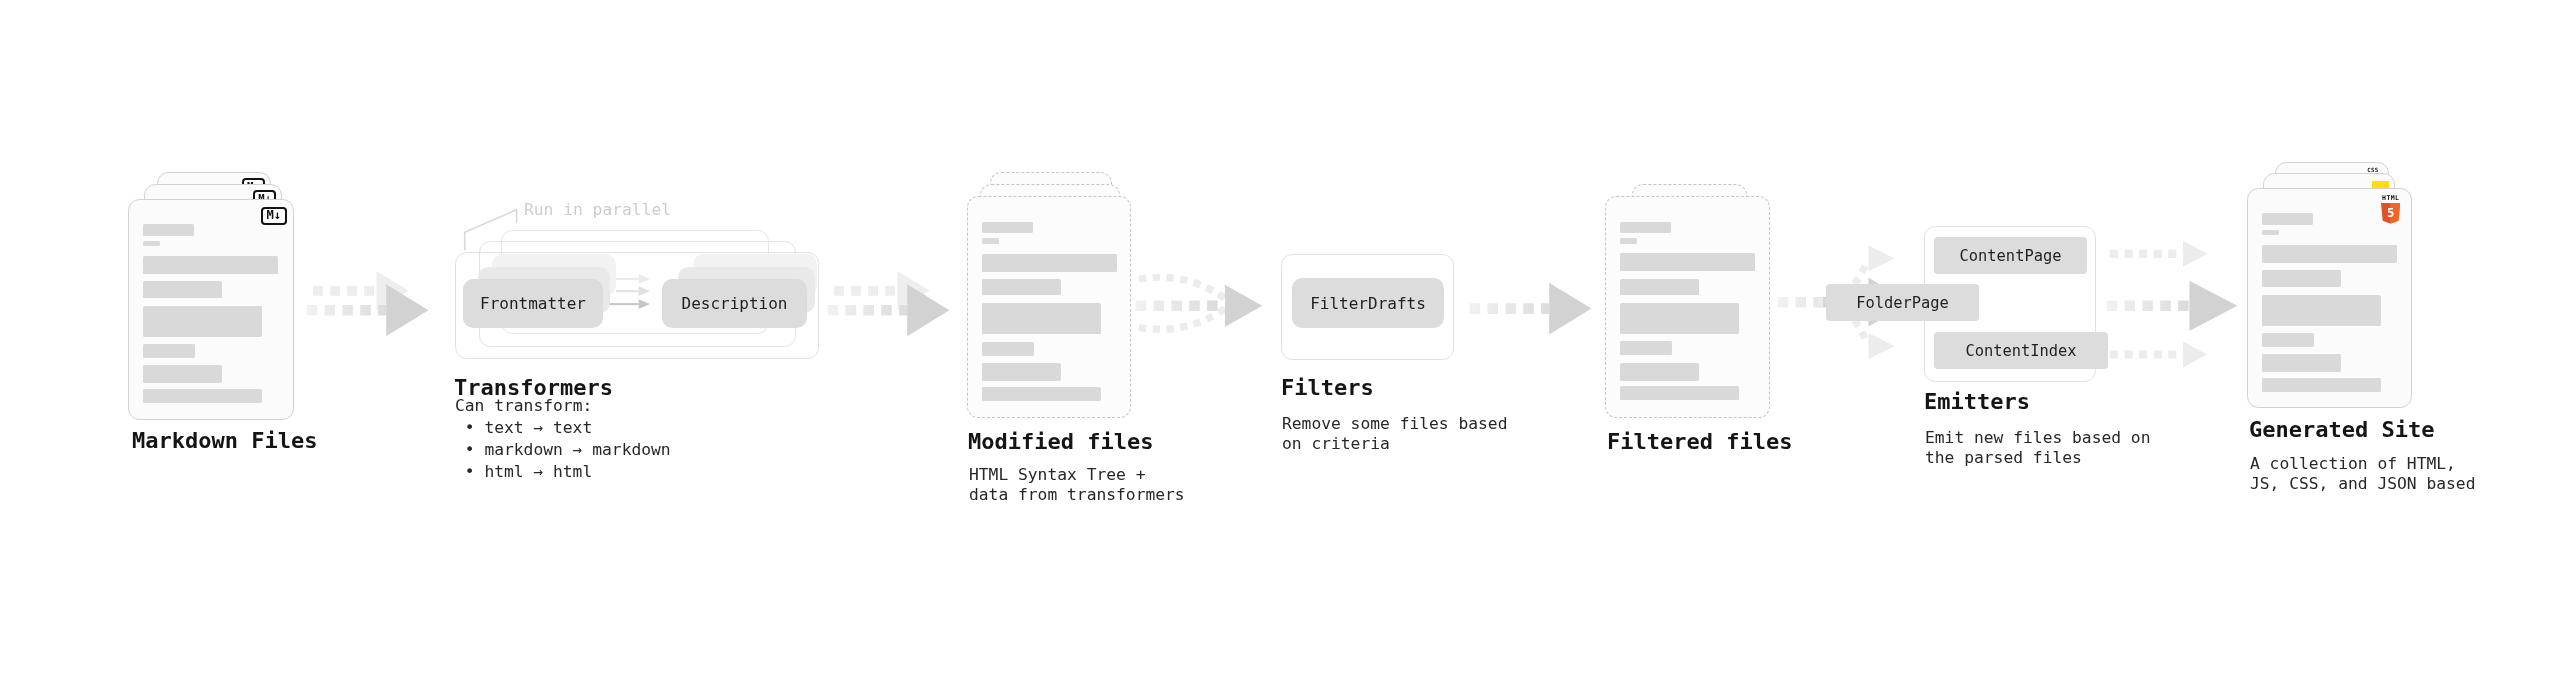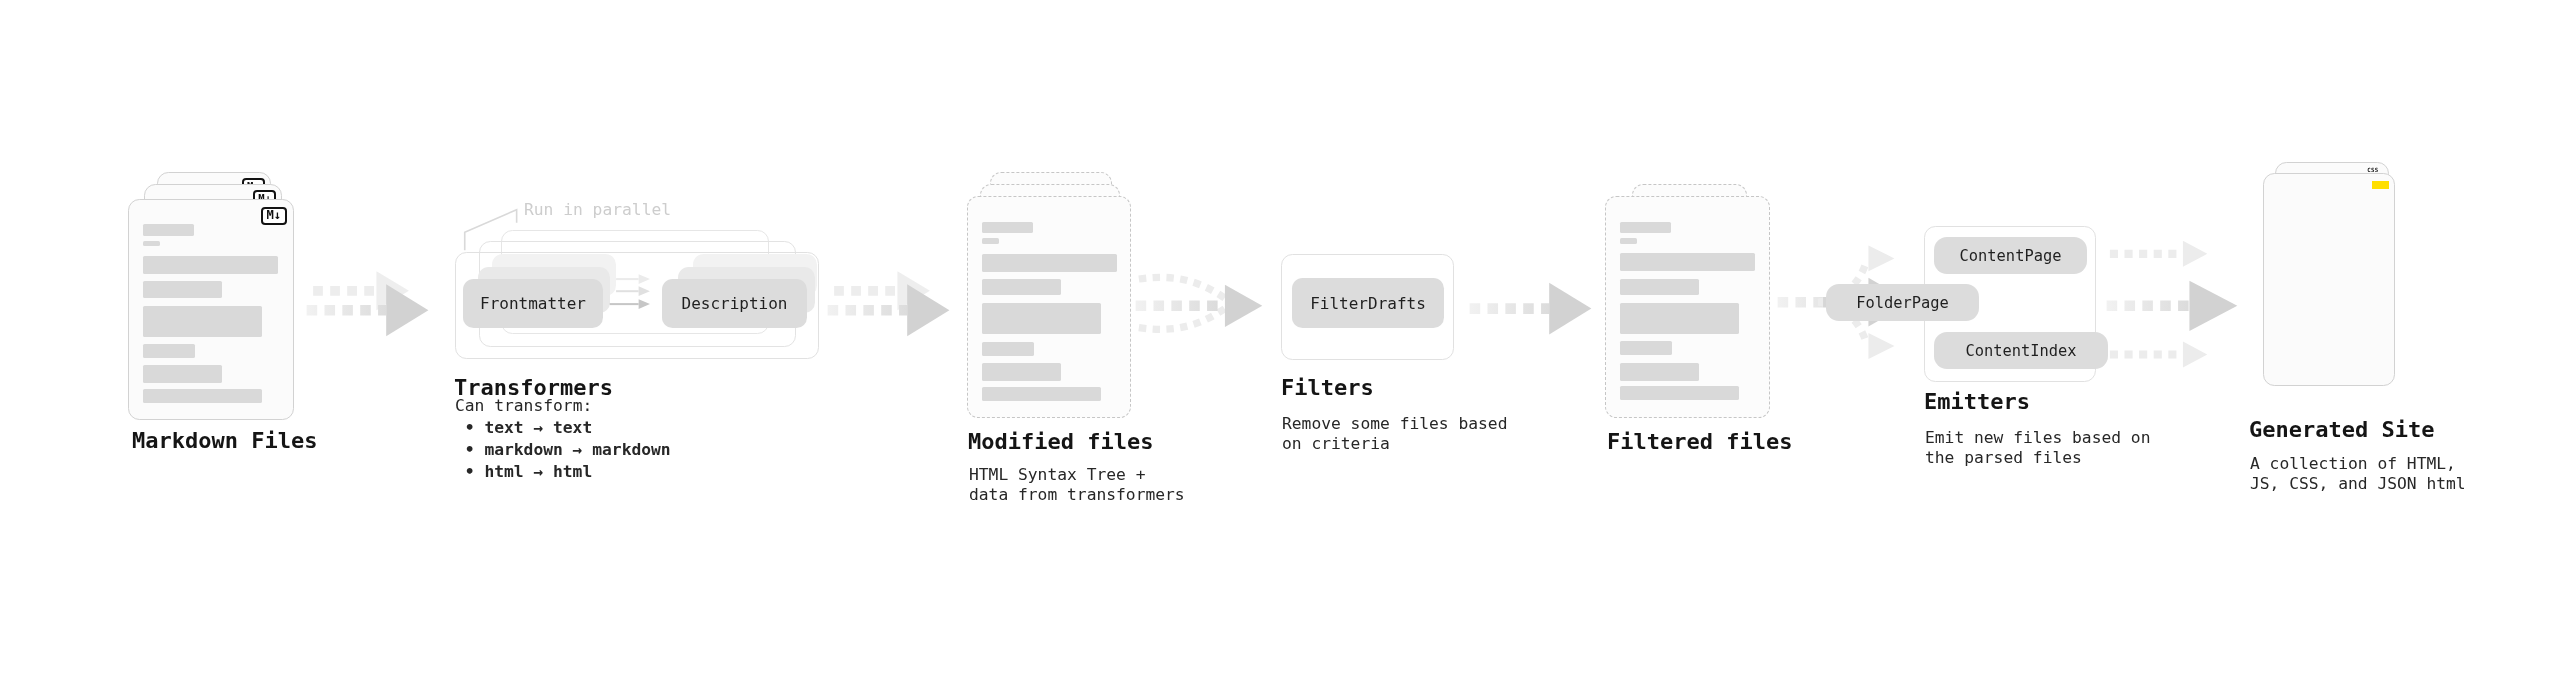--- a/index.html
+++ b/index.html
@@ -33,26 +33,26 @@
   .badge-md.small { font-size: 10.6px; line-height: 11.4px; border-width: 2px; top: 4.9px; right: 4.9px; }
   
   .obox { position: absolute; border: 1.6px solid #e1e1e1; border-radius: 11.4px; background: transparent; }
   
   .pill {
     position: absolute; display: flex; align-items: center; justify-content: center;
     background: #dcdcdc; border-radius: 10.6px; color: #1f1f1f; font-size: 16px; white-space: nowrap;
   }
   .pill.g1 { background: #e9e9e9; }
   .pill.g2 { background: #f2f2f2; }
-  .pill.em { border-radius: 13px; font-size: 15.4px; }
+  .pill.em { border-radius: 4px; font-size: 15.4px; }
   
   .h { position: absolute; font-size: 22px; font-weight: 600; color: #151515; white-space: nowrap; letter-spacing: 0; }
   .note { position: absolute; font-size: 16.3px; color: #272727; line-height: 20.3px; white-space: nowrap; }
   .note.lh26 { line-height: 22px; }
-  .bullet { padding-left: 9.8px; font-weight: bold; }
+  .bullet { padding-left: 9.8px; }
   .annot { position: absolute; font-size: 16.3px; color: #cdcdcd; white-space: nowrap; }
   
   .html5 { position: absolute; top: 5.7px; right: 9.8px; width: 21px; text-align: center; }
   .html5 .word { font-size: 6.5px; font-weight: 700; letter-spacing: 0.4px; color: #111; line-height: 7.3px; margin-bottom: 0.8px; }
   .shield {
     width: 19.5px; height: 21px; margin: 0 auto;
     background: linear-gradient(90deg, #e34f26 50%, #f16529 50%);
     clip-path: polygon(0 0, 100% 0, 91% 85%, 50% 100%, 9% 85%);
     display: flex; align-items: center; justify-content: center;
     color: #ffffff; font-size: 12.2px; font-weight: 700;
@@ -251,22 +251,38 @@
     <div class="abs" style="left:2247px;top:161px;width:195px;height:252px">
       <div class="card" style="left:28.4px;top:0.8px;width:114px;height:203px">
         <div class="cssbadge">
           <div class="word">CSS</div>
           <div class="bar-blue"></div>
         </div>
       </div>
       <div class="card" style="left:16.3px;top:12.2px;width:132px;height:213px">
         <div class="jsbadge"></div>
       </div>
+      <div class="card" style="left:0;top:27px;width:165px;height:220px">
+        <div class="html5">
+          <div class="word">HTML</div>
+          <div class="shield">5</div>
+        </div>
+        <div class="bars">
+          <div class="bar b1"></div>
+          <div class="bar b2"></div>
+          <div class="bar b3"></div>
+          <div class="bar b4"></div>
+          <div class="bar b5"></div>
+          <div class="bar b6"></div>
+          <div class="bar b7"></div>
+          <div class="bar b8"></div>
+        </div>
+      </div>
     </div>
     <div class="h" style="left:2249px;top:417px">Generated Site</div>
     <div class="note" style="left:2250px;top:454px">
       <div>A collection of HTML,</div>
-      <div>JS, CSS, and JSON html</div>
+      <div>JS, CSS, and JSON based</div>
     </div>
   </div>
 
 </div>
 
 
 </body></html>

